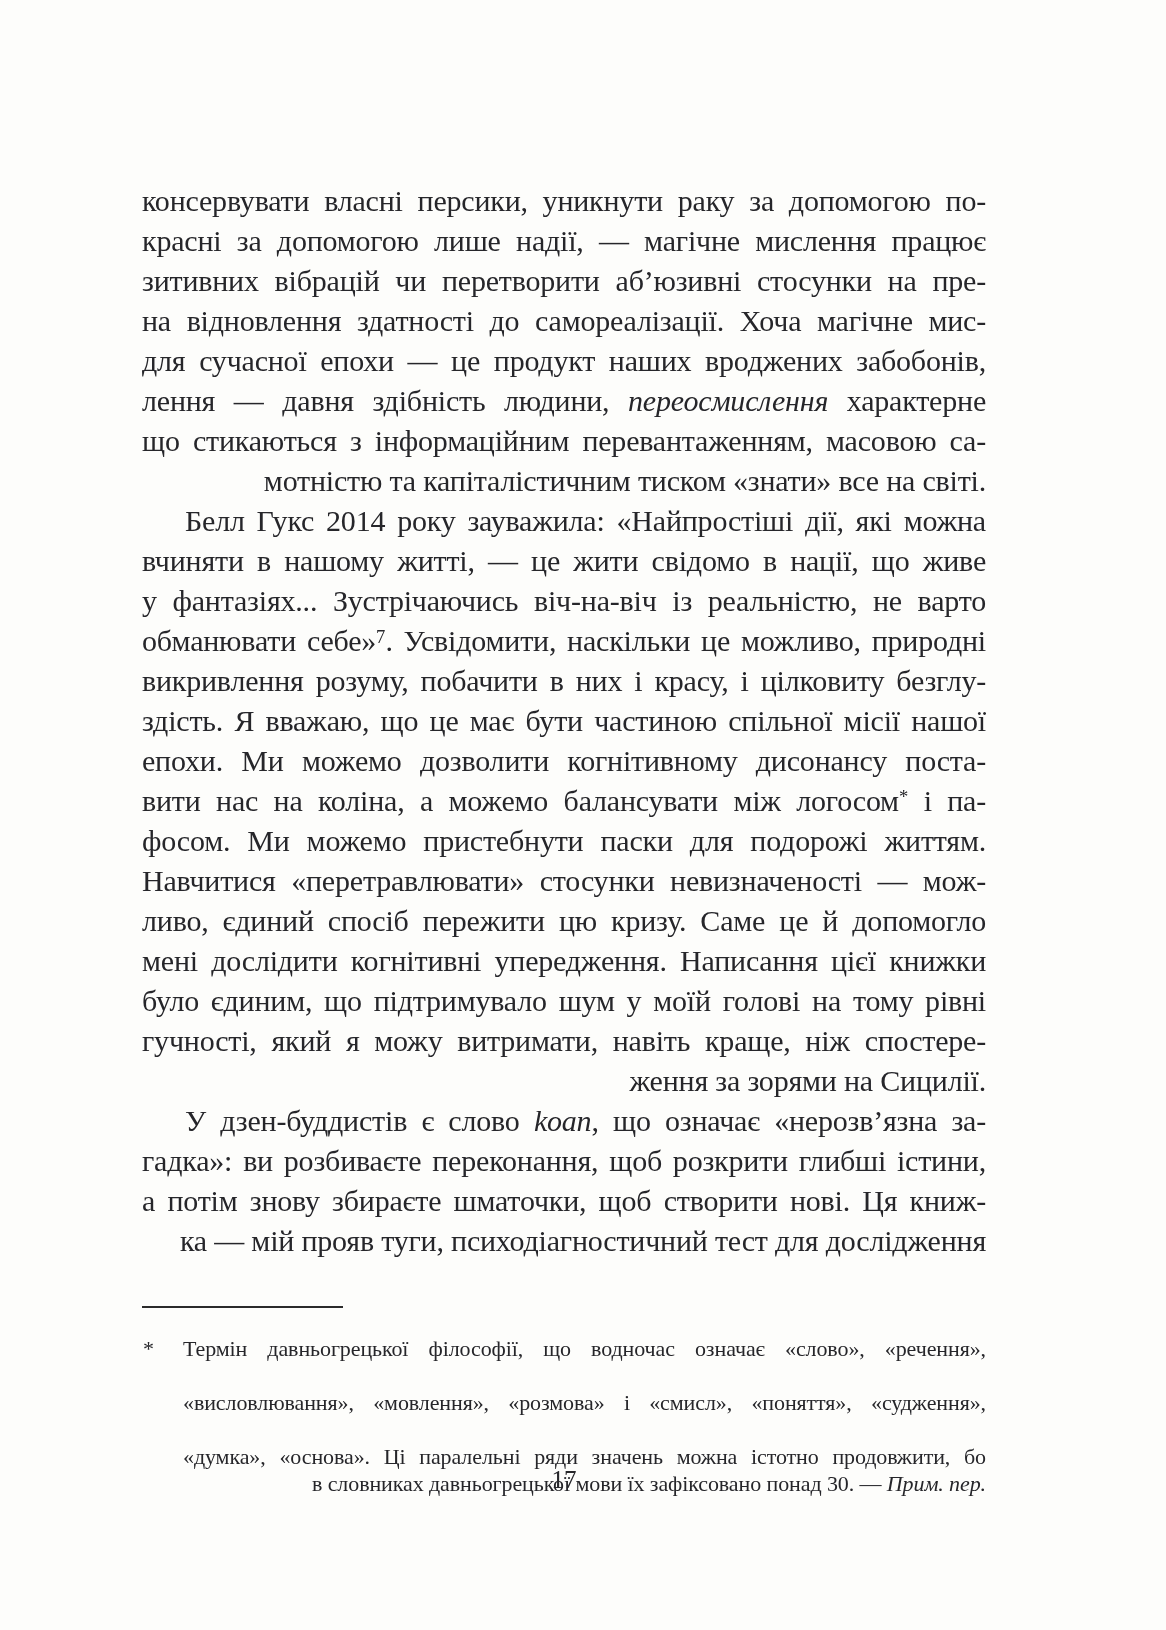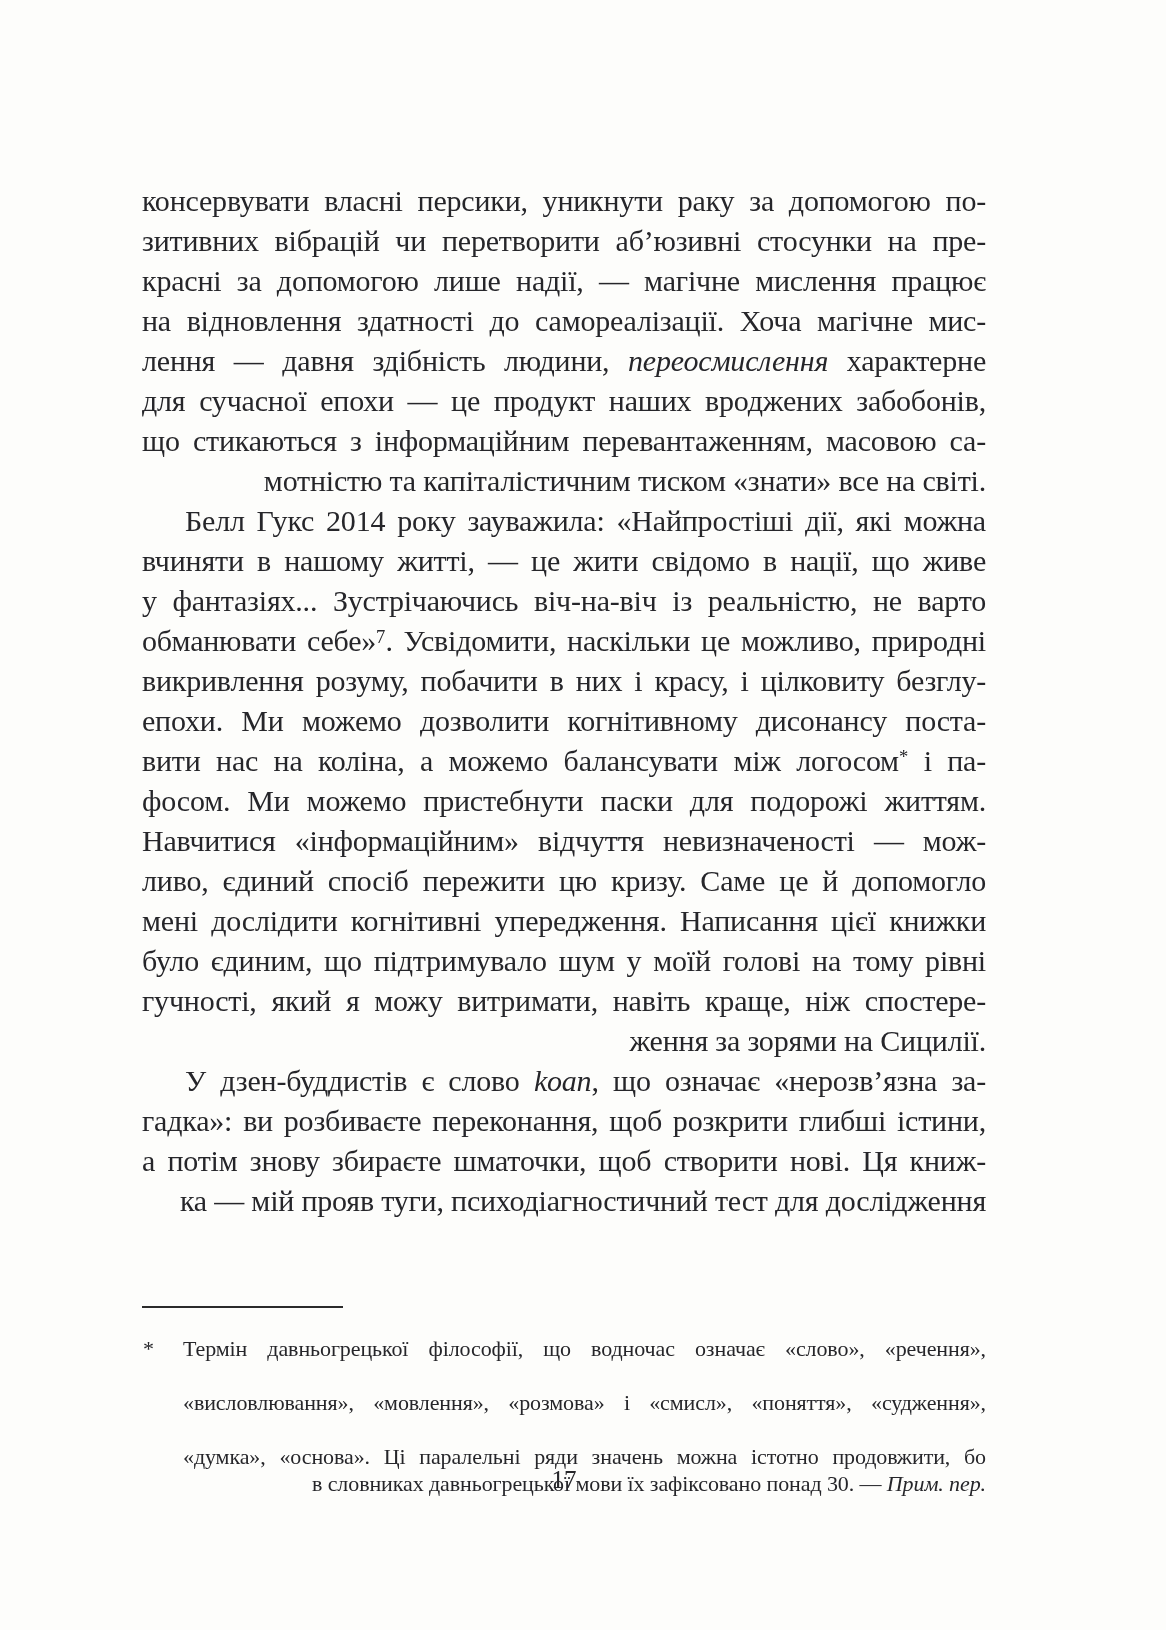--- a/index.html
+++ b/index.html
@@ -65,38 +65,39 @@
   }
 </style>
 </head>
 <body style="--text-color: #26262a; --bg-color: #fdfdfb; --divider-color: #2b2b2b;">
 
 <div class="page">
 
   <div class="body-text">
       <div class="para">
         <div class="line just"><span>консервувати власні персики, уникнути раку за допомогою по-</span></div>
+        <div class="line just"><span>красні за допомогою лише надії, — магічне мислення працює</span></div>
         <div class="line just"><span>зитивних вібрацій чи перетворити аб’юзивні стосунки на пре-</span></div>
-        <div class="line just"><span>красні за допомогою лише надії, — магічне мислення працює</span></div>
         <div class="line just"><span>на відновлення здатності до самореалізації. Хоча магічне мис-</span></div>
+        <div class="line just"><span>для сучасної епохи — це продукт наших вроджених забобонів,</span></div>
         <div class="line just"><span>лення — давня здібність людини, </span><em>переосмислення</em><span> характерне</span></div>
-        <div class="line just"><span>для сучасної епохи — це продукт наших вроджених забобонів,</span></div>
         <div class="line just"><span>що стикаються з інформаційним перевантаженням, масовою са-</span></div>
         <div class="line"><span>мотністю та капіталістичним тиском «знати» все на світі.</span></div>
       </div>
       <div class="para">
         <div class="line just ind"><span>Белл Гукс 2014 року зауважила: «Найпростіші дії, які можна</span></div>
         <div class="line just"><span>вчиняти в нашому житті, — це жити свідомо в нації, що живе</span></div>
         <div class="line just"><span>у фантазіях... Зустрічаючись віч-на-віч із реальністю, не варто</span></div>
         <div class="line just"><span>обманювати себе»</span><sup class="ref">7</sup><span>. Усвідомити, наскільки це можливо, природні</span></div>
         <div class="line just"><span>викривлення розуму, побачити в них і красу, і цілковиту безглу-</span></div>
+        <div class="line just"><span>здість. Я вважаю, що це має бути частиною спільної місії нашої</span></div>
         <div class="line just"><span>епохи. Ми можемо дозволити когнітивному дисонансу поста-</span></div>
         <div class="line just"><span>вити нас на коліна, а можемо балансувати між логосом</span><sup class="ref">*</sup><span> і па-</span></div>
         <div class="line just"><span>фосом. Ми можемо пристебнути паски для подорожі життям.</span></div>
-        <div class="line just"><span>Навчитися «інформаційним» відчуття невизначеності — мож-</span></div>
+        <div class="line just"><span>Навчитися «перетравлювати» стосунки невизначеності — мож-</span></div>
         <div class="line just"><span>ливо, єдиний спосіб пережити цю кризу. Саме це й допомогло</span></div>
         <div class="line just"><span>мені дослідити когнітивні упередження. Написання цієї книжки</span></div>
         <div class="line just"><span>було єдиним, що підтримувало шум у моїй голові на тому рівні</span></div>
         <div class="line just"><span>гучності, який я можу витримати, навіть краще, ніж спостере-</span></div>
         <div class="line"><span>ження за зорями на Сицилії.</span></div>
       </div>
       <div class="para">
         <div class="line just ind"><span>У дзен-буддистів є слово </span><em>koan</em><span>, що означає «нерозв’язна за-</span></div>
         <div class="line just"><span>гадка»: ви розбиваєте переконання, щоб розкрити глибші істини,</span></div>
         <div class="line just"><span>а потім знову збираєте шматочки, щоб створити нові. Ця книж-</span></div>

